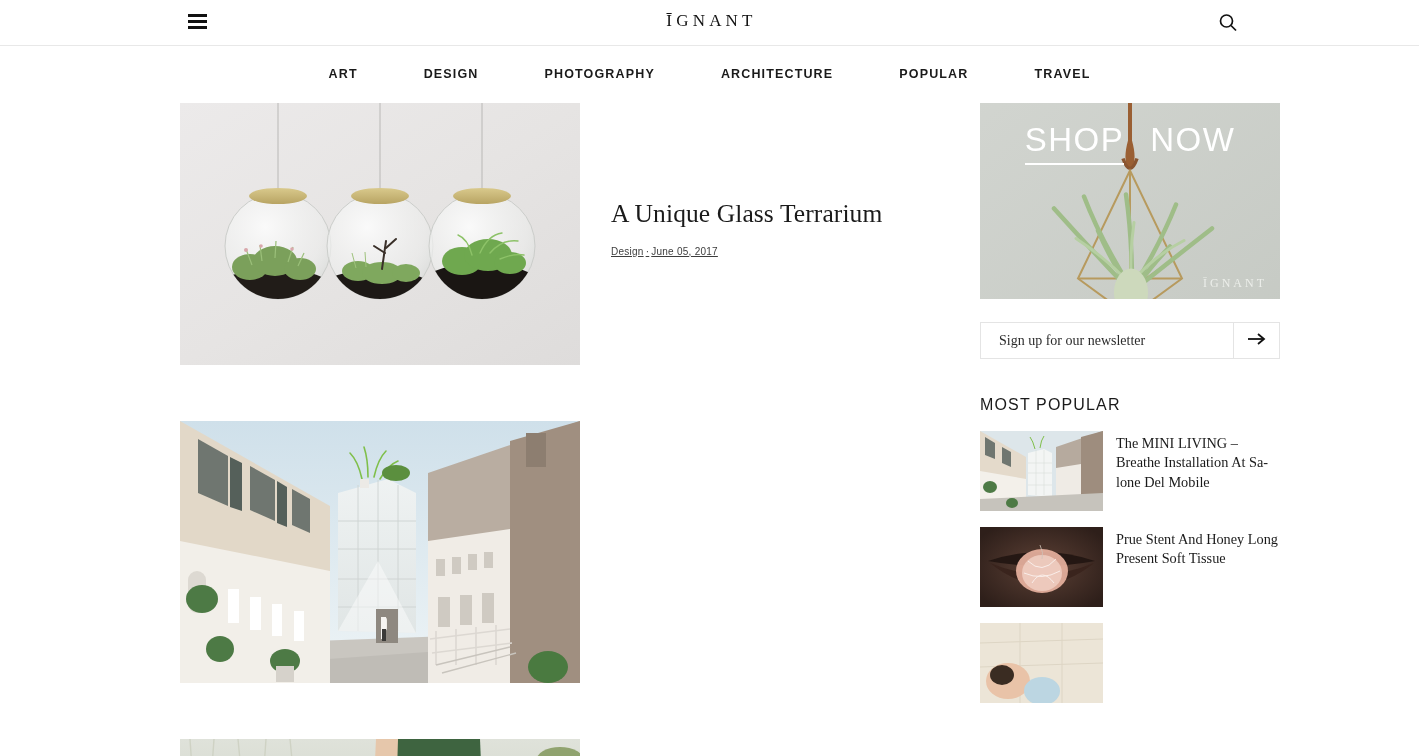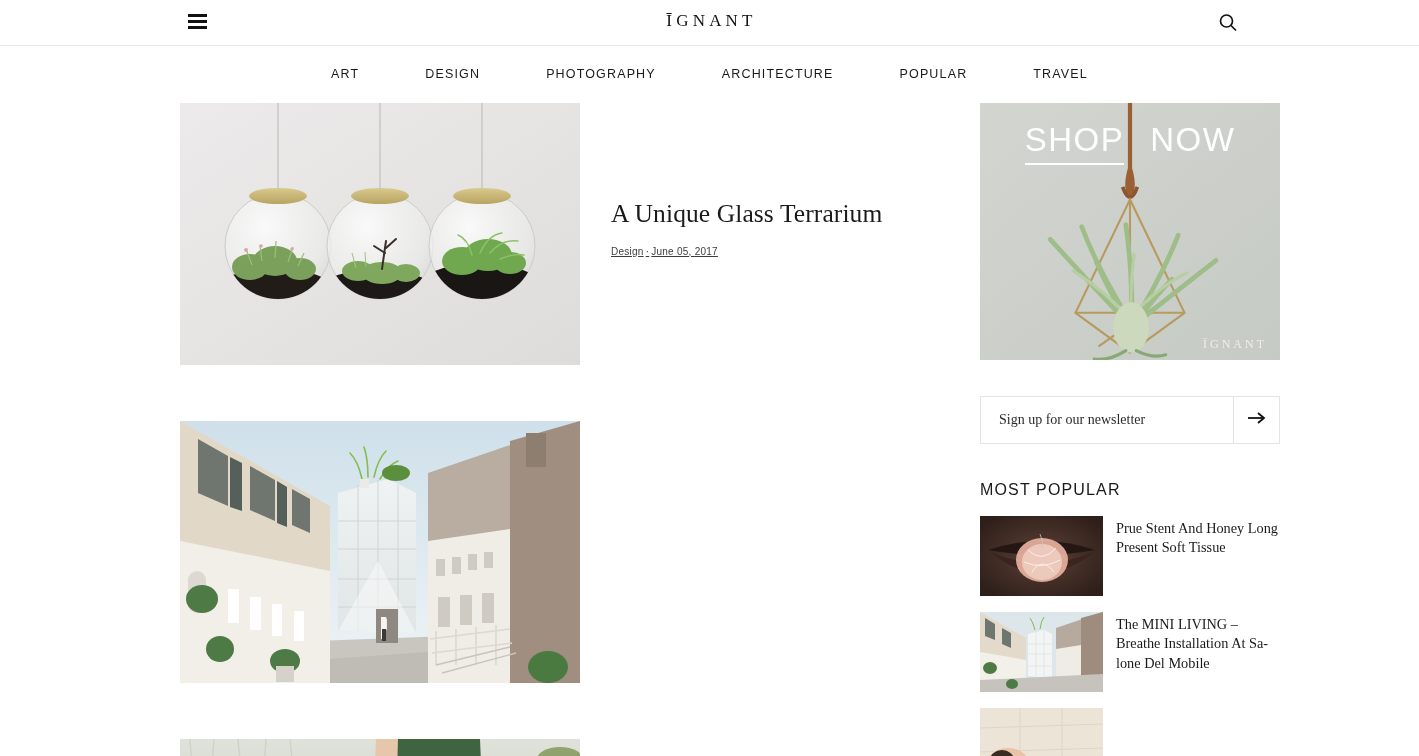--- a/index.html
+++ b/index.html
@@ -56,20 +56,21 @@
     background: #fff;
   }
   .nav a {
     color: #1a1a1a;
     text-decoration: none;
     font-size: 12.5px;
     letter-spacing: 1.15px;
     padding: 0 33px;
     line-height: 1;
     white-space: nowrap;
+    font-weight: bold;
   }
 
   
   .page {
     display: flex;
     padding: 0 180px;
     gap: 0;
   }
   .main-col { width: 750px; flex: 0 0 750px; }
   .side-col { width: 300px; flex: 0 0 300px; margin-left: 50px; }
@@ -109,21 +110,21 @@
     font-size: 10px;
     color: #3d3d3d;
     letter-spacing: 0.25px;
     text-decoration: underline;
   }
   .meta .cat { cursor: pointer; }
   .meta .sep { padding: 0 2px; }
 
   
   .ad {
-    width: 300px; height: 257px;
+    width: 300px; height: 196px;
     position: relative;
     overflow: hidden;
     background: #cfd2cd;
     cursor: pointer;
   }
   .ad-shop {
     position: absolute; top: 18px; left: 0; right: 0;
     text-align: center;
     font-family: "Liberation Sans", sans-serif;
     font-size: 33px;
@@ -141,23 +142,23 @@
     position: absolute; right: 13px; bottom: 8px;
     font-family: "Liberation Serif", serif;
     font-size: 12px;
     letter-spacing: 3px;
     color: #eceeea;
     z-index: 4;
   }
 
   
   .newsletter {
-    margin-top: 36px;
+    margin-top: 23px;
     display: flex;
-    height: 48px;
+    height: 37px;
     border: 1px solid #e4e4e4;
   }
   .newsletter input {
     flex: 1;
     border: 0;
     outline: none;
     padding: 0 18px;
     font-family: "Liberation Serif", serif;
     font-size: 14px;
     color: #2b2b2b;
@@ -534,20 +535,53 @@
           </svg>
         </span>
       </div>
     </div>
 
     <div class="popular-head">MOST POPULAR</div>
 
     <div class="pop-item">
       <div class="pthumb">
         <svg class="img-fill" viewBox="0 0 123 80" preserveAspectRatio="xMidYMid slice">
+          <rect width="123" height="80" fill="#dde6ea"></rect>
+          <path d="M0 0 L46 26 L46 80 L0 80 Z" fill="#e4dacb"></path>
+          <path d="M0 40 L46 48 L46 80 L0 80 Z" fill="#f3f0ea"></path>
+          <g fill="#6f7670">
+            <path d="M5 6 L15 12 L15 28 L5 24 Z"></path>
+            <path d="M22 16 L31 21 L31 36 L22 32 Z"></path>
+          </g>
+          <path d="M76 16 L123 0 L123 80 L76 80 Z" fill="#b6aa9e"></path>
+          <path d="M101 6 L123 0 L123 80 L101 80 Z" fill="#9e8d7e"></path>
+          <path d="M76 37 L101 33 L101 80 L76 80 Z" fill="#efebe5"></path>
+          <path d="M48 64 L48 22 L64 18 L72 22 L72 66 Z" fill="#f3f5f4" opacity="0.95"></path>
+          <g stroke="#d3d8d6" stroke-width="0.5" fill="none">
+            <path d="M48 32 L72 32"></path>
+              <path d="M48 42 L72 42"></path>
+              <path d="M48 54 L72 54"></path>
+            <path d="M56 19 L56 64"></path>
+              <path d="M64 19 L64 64"></path>
+          </g>
+          <g stroke="#7fbf4a" stroke-width="1" fill="none">
+            <path d="M55 18 Q53 10 50 6"></path>
+              <path d="M60 17 Q61 9 64 5"></path>
+          </g>
+          <path d="M0 68 L123 62 L123 80 L0 80 Z" fill="#c6c3bc"></path>
+          <ellipse cx="10" cy="56" rx="7" ry="6" fill="#4d7a45"></ellipse>
+          <ellipse cx="32" cy="72" rx="6" ry="5" fill="#4d7a45"></ellipse>
+        </svg>
+      </div>
+      <div class="ptitle">The MINI LIVING – Breathe Installation At Sa­lone Del Mobile</div>
+    </div>
+
+    <div class="pop-item">
+      <div class="pthumb">
+        <svg class="img-fill" viewBox="0 0 123 80" preserveAspectRatio="xMidYMid slice">
           <defs>
             <radialGradient id="skin" cx="0.5" cy="0.5" r="0.62">
               <stop offset="0" stop-color="#5c4035"></stop>
               <stop offset="1" stop-color="#2e1f1a"></stop>
             </radialGradient>
           </defs>
           <rect width="123" height="80" fill="url(#skin)"></rect>
           <path d="M8 34 Q62 16 115 34 Q62 44 8 34 Z" fill="#241713"></path>
           <path d="M10 36 Q62 78 114 36 Q62 58 10 36 Z" fill="#3a241d"></path>
           <ellipse cx="62" cy="44" rx="26" ry="22" fill="#e8b2a0" opacity="0.92"></ellipse>
@@ -559,53 +593,20 @@
           </g>
           <path d="M60 18 Q64 26 62 32" stroke="#cfc2b8" stroke-width="0.8" fill="none"></path>
         </svg>
       </div>
       <div class="ptitle">Prue Stent And Honey Long Present Soft Tissue</div>
     </div>
 
     <div class="pop-item">
       <div class="pthumb">
         <svg class="img-fill" viewBox="0 0 123 80" preserveAspectRatio="xMidYMid slice">
-          <rect width="123" height="80" fill="#dde6ea"></rect>
-          <path d="M0 0 L46 26 L46 80 L0 80 Z" fill="#e4dacb"></path>
-          <path d="M0 40 L46 48 L46 80 L0 80 Z" fill="#f3f0ea"></path>
-          <g fill="#6f7670">
-            <path d="M5 6 L15 12 L15 28 L5 24 Z"></path>
-            <path d="M22 16 L31 21 L31 36 L22 32 Z"></path>
-          </g>
-          <path d="M76 16 L123 0 L123 80 L76 80 Z" fill="#b6aa9e"></path>
-          <path d="M101 6 L123 0 L123 80 L101 80 Z" fill="#9e8d7e"></path>
-          <path d="M76 37 L101 33 L101 80 L76 80 Z" fill="#efebe5"></path>
-          <path d="M48 64 L48 22 L64 18 L72 22 L72 66 Z" fill="#f3f5f4" opacity="0.95"></path>
-          <g stroke="#d3d8d6" stroke-width="0.5" fill="none">
-            <path d="M48 32 L72 32"></path>
-              <path d="M48 42 L72 42"></path>
-              <path d="M48 54 L72 54"></path>
-            <path d="M56 19 L56 64"></path>
-              <path d="M64 19 L64 64"></path>
-          </g>
-          <g stroke="#7fbf4a" stroke-width="1" fill="none">
-            <path d="M55 18 Q53 10 50 6"></path>
-              <path d="M60 17 Q61 9 64 5"></path>
-          </g>
-          <path d="M0 68 L123 62 L123 80 L0 80 Z" fill="#c6c3bc"></path>
-          <ellipse cx="10" cy="56" rx="7" ry="6" fill="#4d7a45"></ellipse>
-          <ellipse cx="32" cy="72" rx="6" ry="5" fill="#4d7a45"></ellipse>
-        </svg>
-      </div>
-      <div class="ptitle">The MINI LIVING – Breathe Installation At Sa­lone Del Mobile</div>
-    </div>
-
-    <div class="pop-item">
-      <div class="pthumb">
-        <svg class="img-fill" viewBox="0 0 123 80" preserveAspectRatio="xMidYMid slice">
           <rect width="123" height="80" fill="#ece5d7"></rect>
           <g stroke="#ddd5c4" stroke-width="1" fill="none">
             <path d="M0 20 L123 16"></path>
               <path d="M0 44 L123 40"></path>
             <path d="M40 0 L40 80"></path>
               <path d="M82 0 L82 80"></path>
           </g>
           <ellipse cx="28" cy="58" rx="22" ry="18" fill="#e9c3a8"></ellipse>
           <ellipse cx="22" cy="52" rx="12" ry="10" fill="#3a2c22"></ellipse>
           <ellipse cx="62" cy="68" rx="18" ry="14" fill="#bcd6e2"></ellipse>

